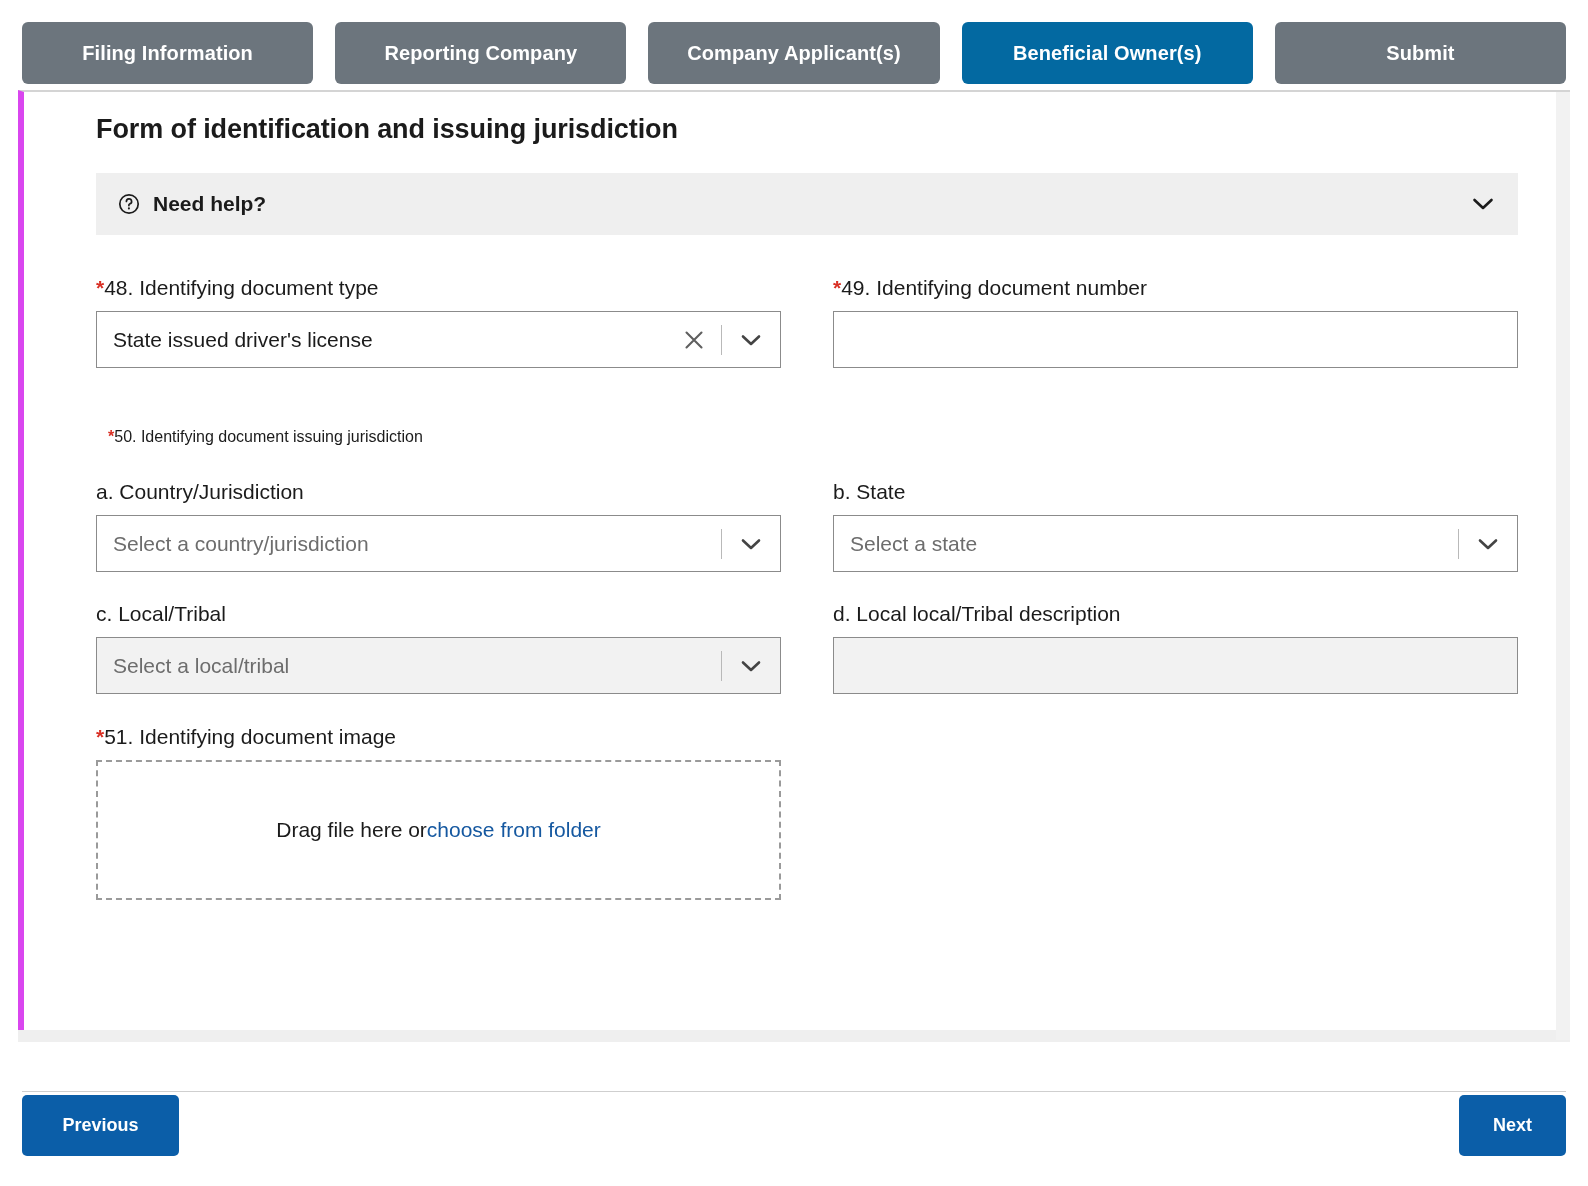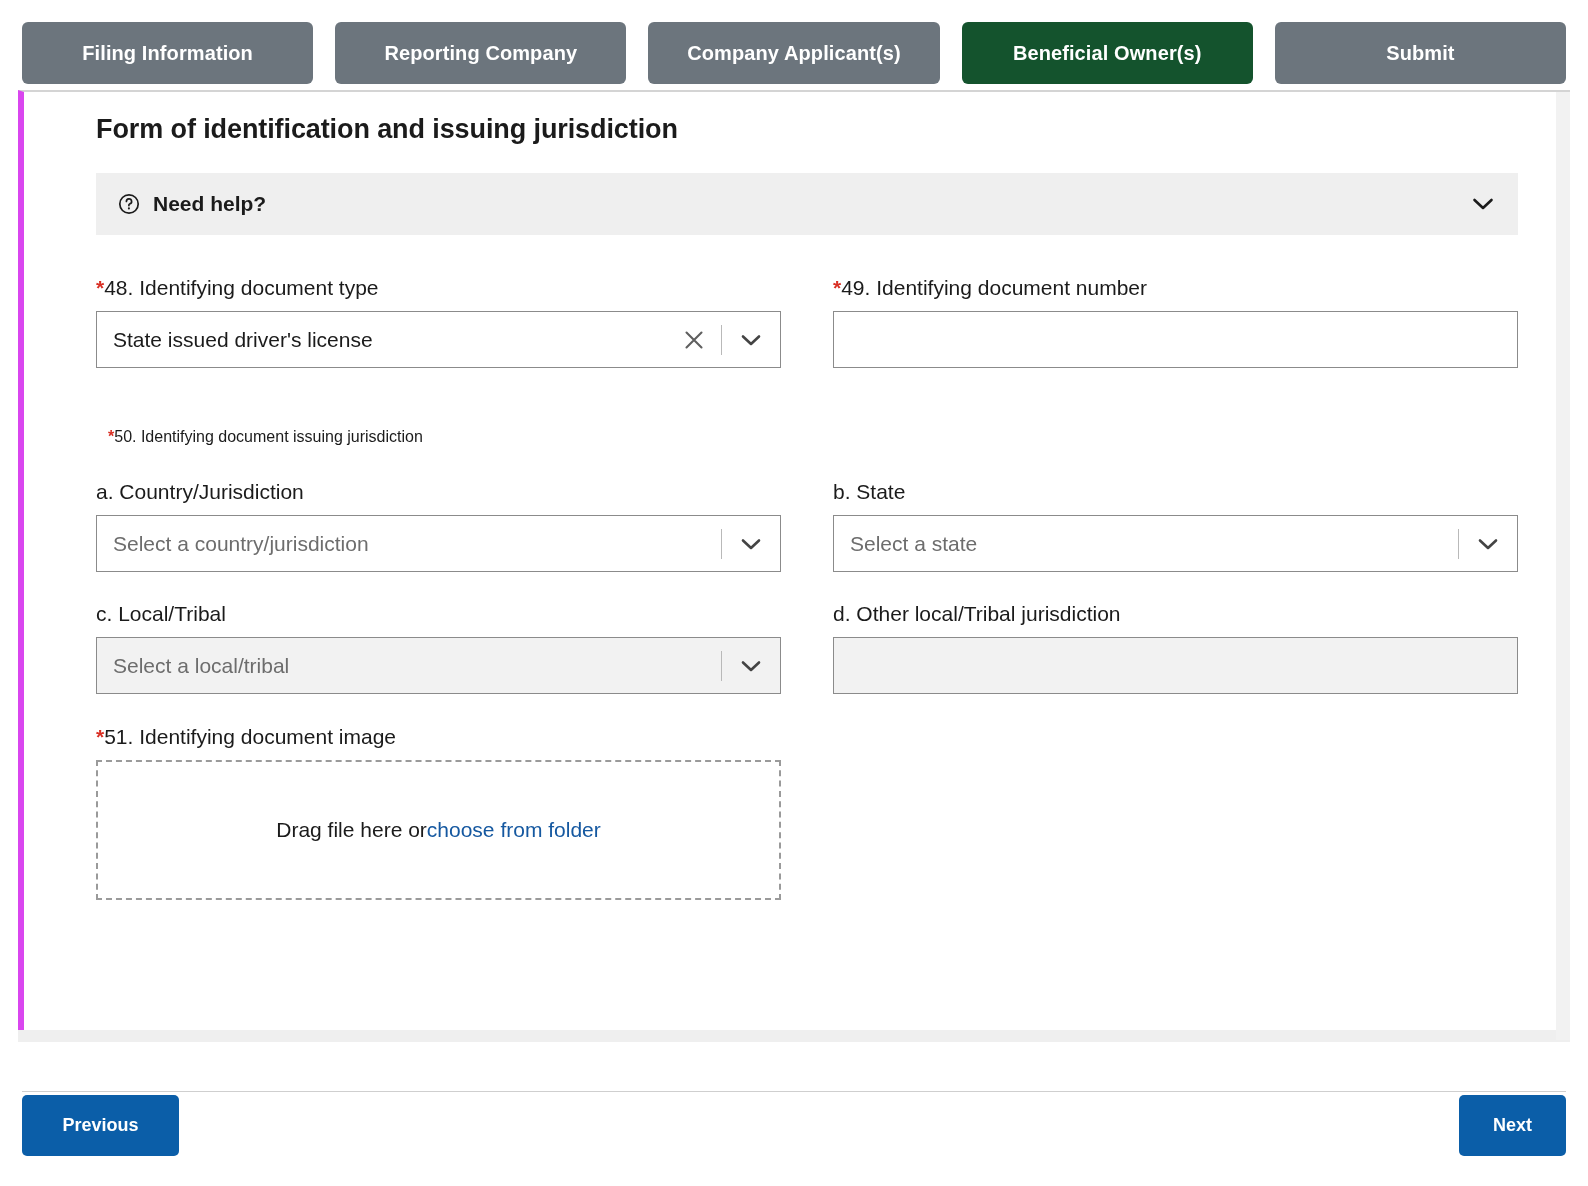--- a/index.html
+++ b/index.html
@@ -38,21 +38,21 @@
     font-size: 20px;
     font-weight: 700;
     display: flex;
     align-items: center;
     justify-content: center;
     letter-spacing: 0.1px;
     border: none;
     cursor: pointer;
     white-space: nowrap;
   }
-  .tab.active { background: #14532d; }
+  .tab.active { background: #0369a1; }
 
   
   .pane {
     position: absolute;
     left: 18px;
     top: 90px;
     width: 1552px;
     height: 950px;
     background: #ffffff;
     border-top: 2px solid #d4d4d4;
@@ -344,21 +344,21 @@
             <span class="ctl-divider"></span>
             <span class="ctl-caret">
               <svg width="22" height="14" viewBox="0 0 22 14">
                 <path d="M3 3.5 L11 11 L19 3.5" fill="none" stroke="#444444" stroke-width="2.6" stroke-linecap="round" stroke-linejoin="round"></path>
               </svg>
             </span>
           </div>
         </div>
 
         <div class="col field-block">
-          <span class="sublabel">d. Other local/Tribal jurisdiction</span>
+          <span class="sublabel">d. Local local/Tribal description</span>
           <div class="control textbox disabled">
             <span class="value"></span>
           </div>
         </div>
       </div>
 
       <div class="row">
         <div class="col">
           <label class="fieldlabel"><span class="req">*</span><span>51. Identifying document image</span></label>
           <div class="dropzone">

